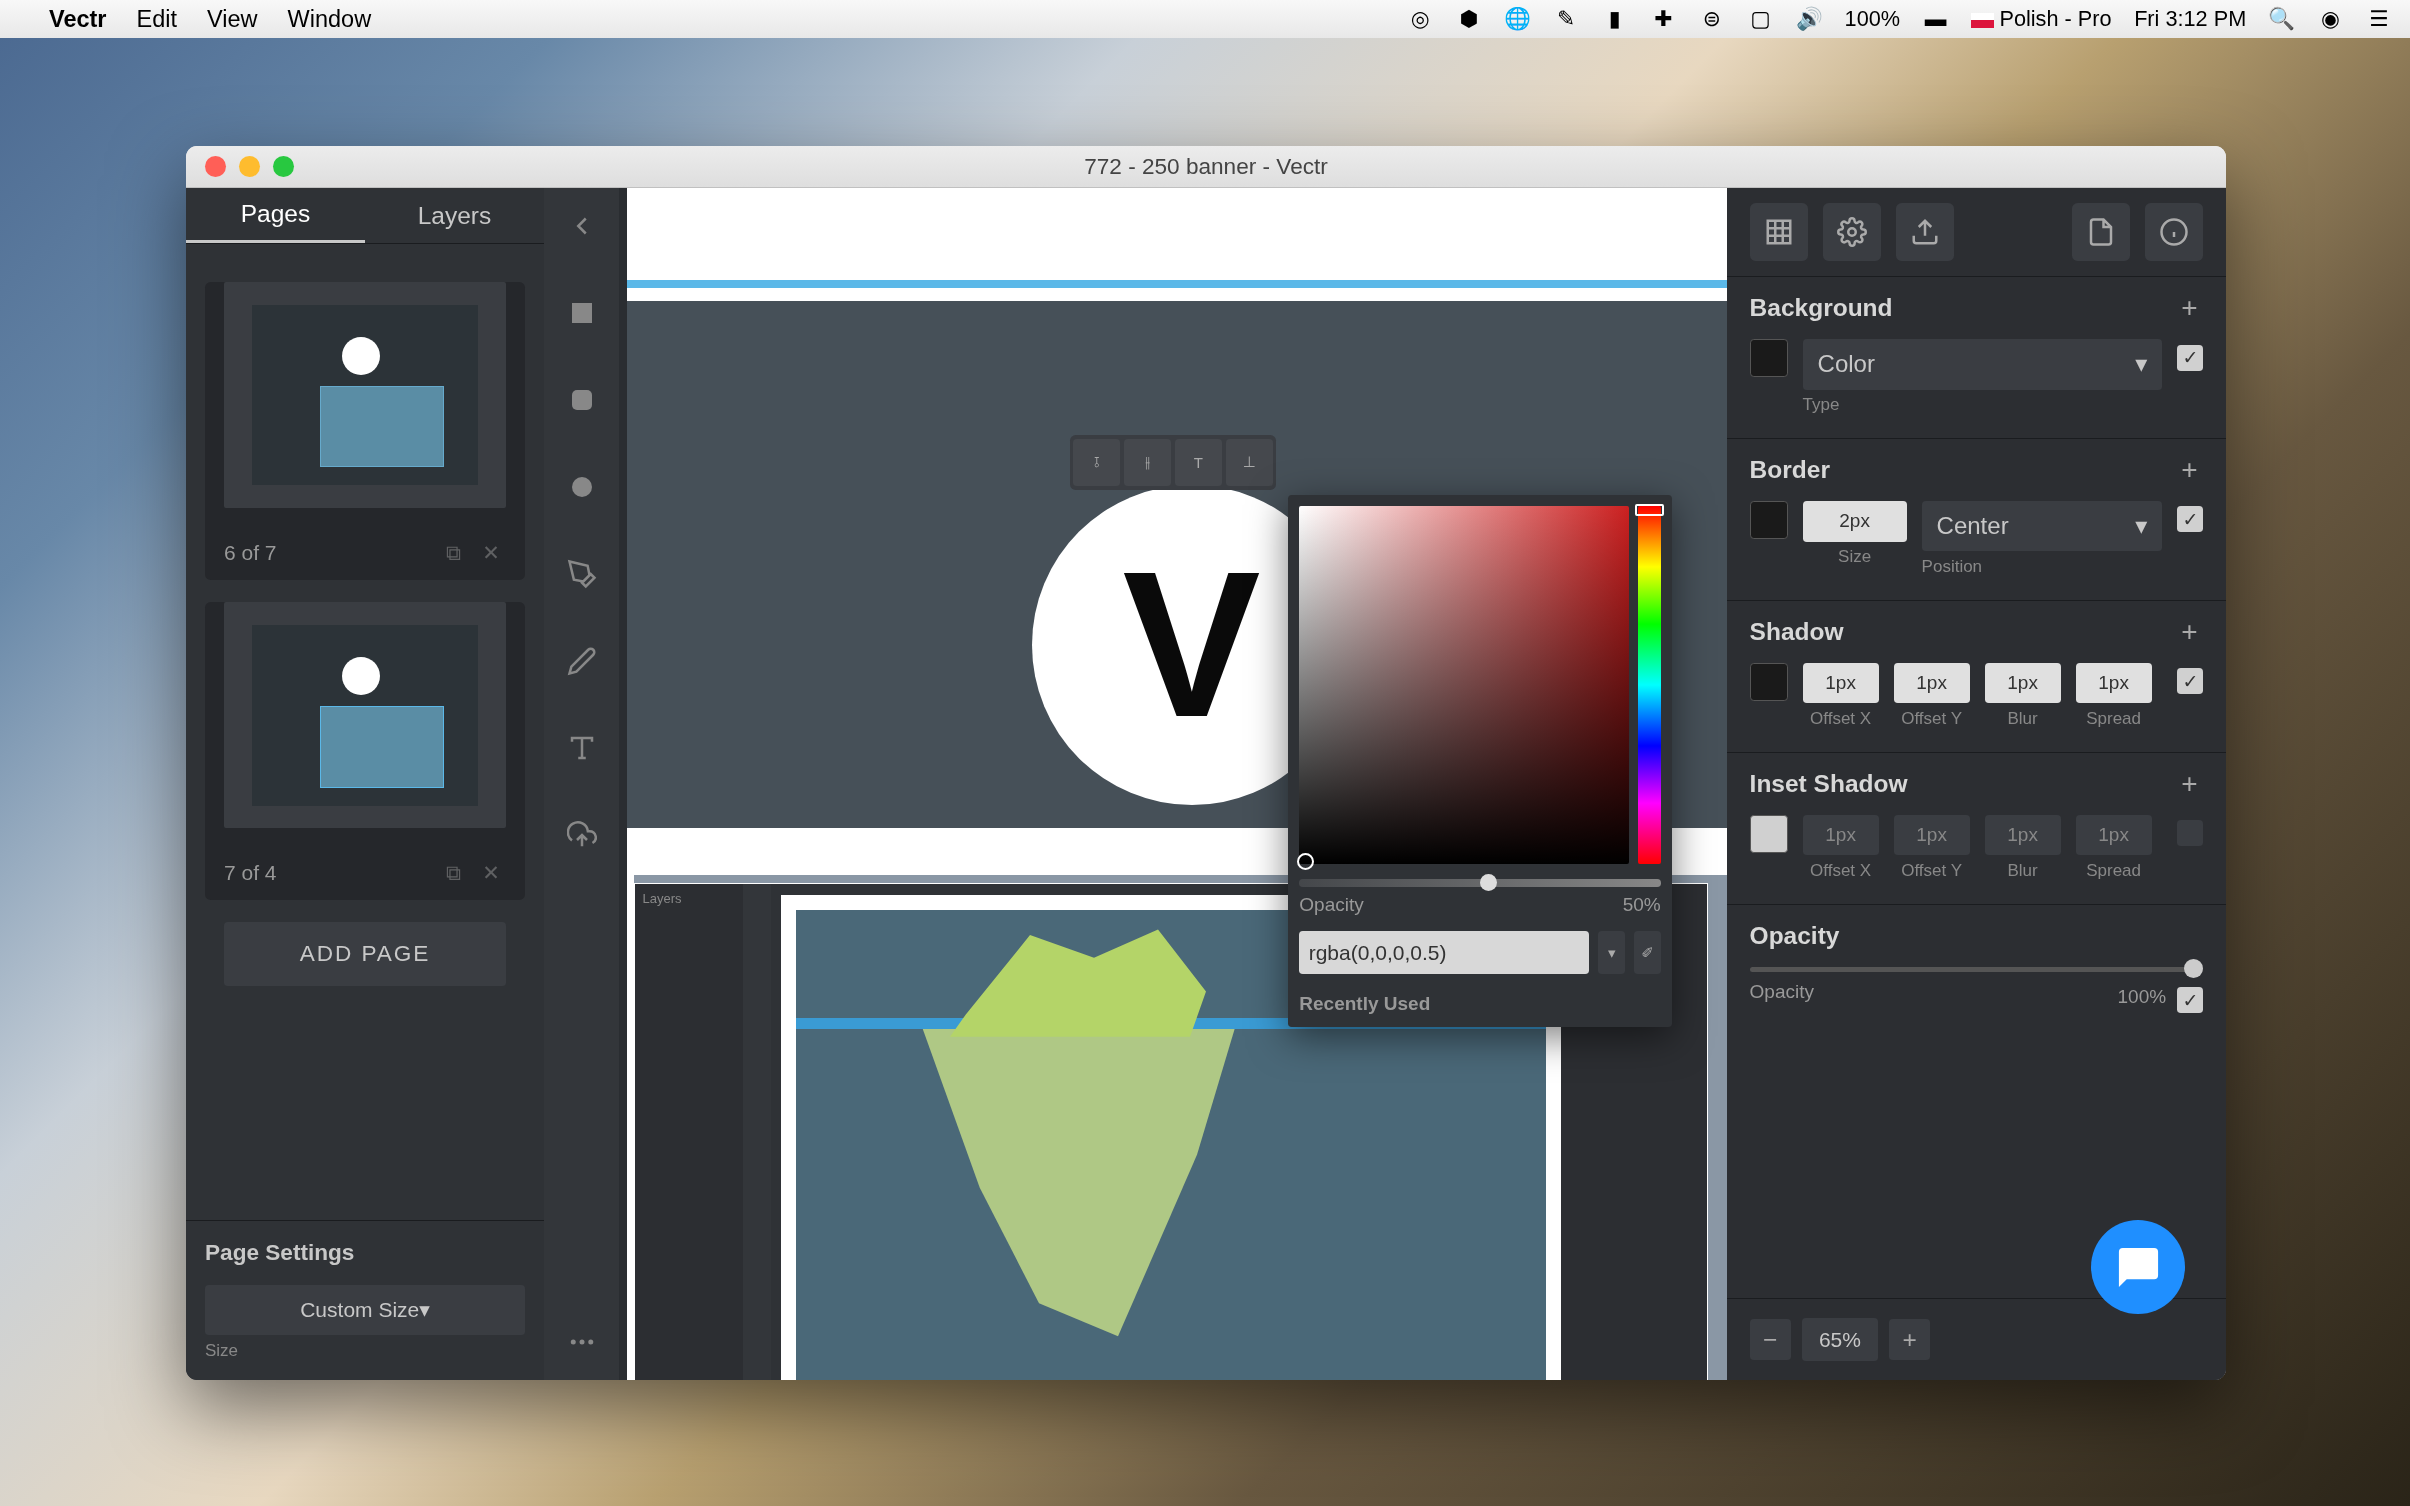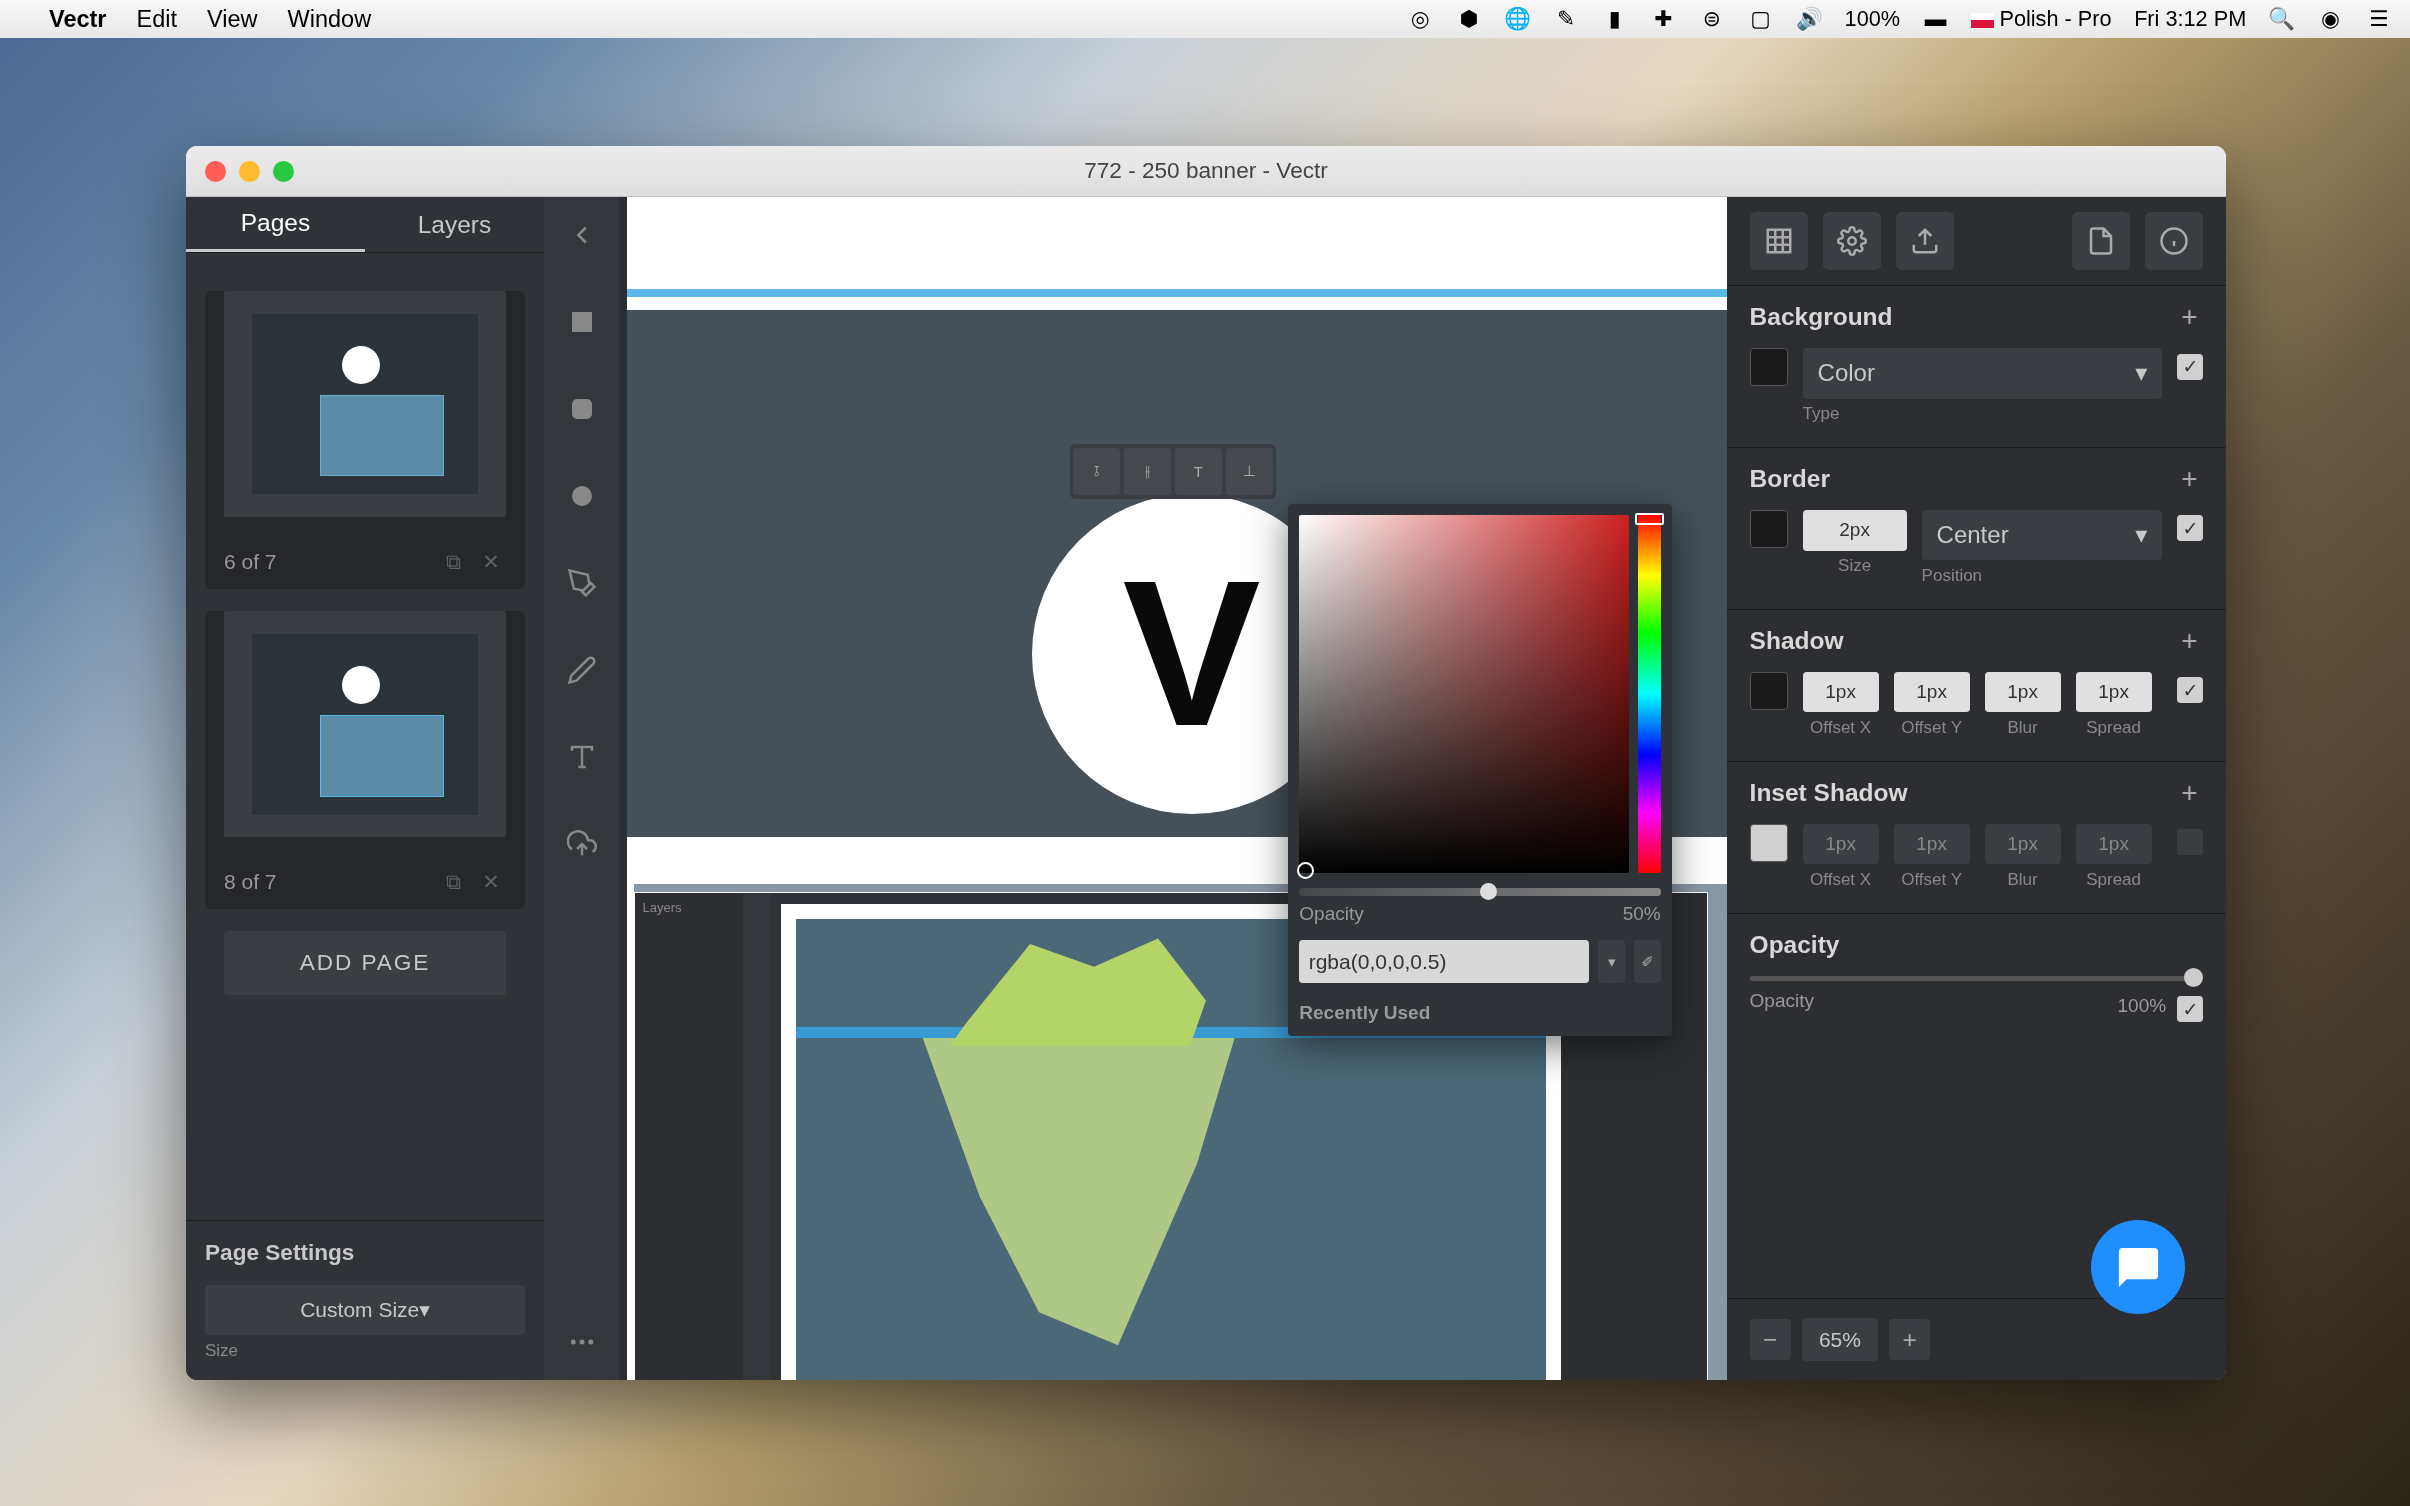--- a/index.html
+++ b/index.html
@@ -7,21 +7,21 @@
 .desktop-bg { position: absolute; inset: 0; background: linear-gradient(135deg, #4a6890 0%, #6888a8 15%, #c8d0d8 30%, #e8d8c0 45%, #b8a070 55%, #685840 70%, #2a2418 100%); }
 .menubar { position: absolute; top: 0; left: 0; right: 0; height: 38px; background: linear-gradient(180deg, #f8f8f8, #e8e8e8); display: flex; align-items: center; padding: 0 19px; font-size: 23.5px; z-index: 1000; }
 .menubar-left { display: flex; gap: 30px; align-items: center; }
 .apple-logo { font-size: 28px; }
 .menubar-item { font-weight: 400; }
 .menubar-item.bold { font-weight: 600; }
 .menubar-right { margin-left: auto; display: flex; gap: 22.6px; align-items: center; font-size: 21.7px; }
 .menubar-icon { width: 26px; text-align: center; }
 .flag { width: 22.6px; height: 15px; background: linear-gradient(180deg, white 50%, #dc143c 50%); display: inline-block; vertical-align: middle; margin-right: 5.6px; }
 .app-window { position: absolute; left: 186px; top: 146px; width: 2040px; height: 1234px; background: #ececec; border-radius: 11.3px; box-shadow: 0 28px 75px rgba(0,0,0,0.5); overflow: hidden; display: flex; flex-direction: column; }
-.titlebar { height: 51px; background: linear-gradient(180deg, #ececec, #dedede); display: flex; align-items: center; position: relative; border-bottom: 0.9px solid #c0c0c0; }
+.titlebar { height: 42px; background: linear-gradient(180deg, #ececec, #dedede); display: flex; align-items: center; position: relative; border-bottom: 0.9px solid #c0c0c0; }
 .traffic-lights { display: flex; gap: 13px; margin-left: 19px; }
 .traffic-light { width: 21px; height: 21px; border-radius: 50%; }
 .tl-red { background: #ff5f57; }
 .tl-yellow { background: #febc2e; }
 .tl-green { background: #28c840; }
 .title-text { position: absolute; left: 50%; transform: translateX(-50%); font-size: 22.6px; color: #444; }
 .app-body { flex: 1; display: flex; background: #2a2d31; }
 .left-panel { width: 358px; background: #2f3236; display: flex; flex-direction: column; }
 .tabs { display: flex; height: 56px; border-bottom: 0.9px solid #1a1c1f; }
 .tab { flex: 1; display: flex; align-items: center; justify-content: center; color: #c8c8c8; font-size: 24.5px; cursor: pointer; }
@@ -174,21 +174,21 @@
           </div>
         </div>
         <div class="page-thumb-container">
           <div class="page-thumb">
             <div class="page-thumb-inner">
                 <div class="thumb-logo"></div>
                 <div class="thumb-img" style="border-color:#5bb8e8"></div>
               </div>
           </div>
           <div class="page-thumb-footer">
-            <span class="page-label">8 of 7</span>
+            <span class="page-label">7 of 4</span>
             <span class="page-action-icon">⧉</span>
             <span class="page-action-icon">✕</span>
           </div>
         </div>
         <div class="add-page-btn">ADD PAGE</div>
       </div>
       <div class="page-settings">
         <div class="settings-header">Page Settings</div>
         <div class="size-select">
           <span>Custom Size</span>

